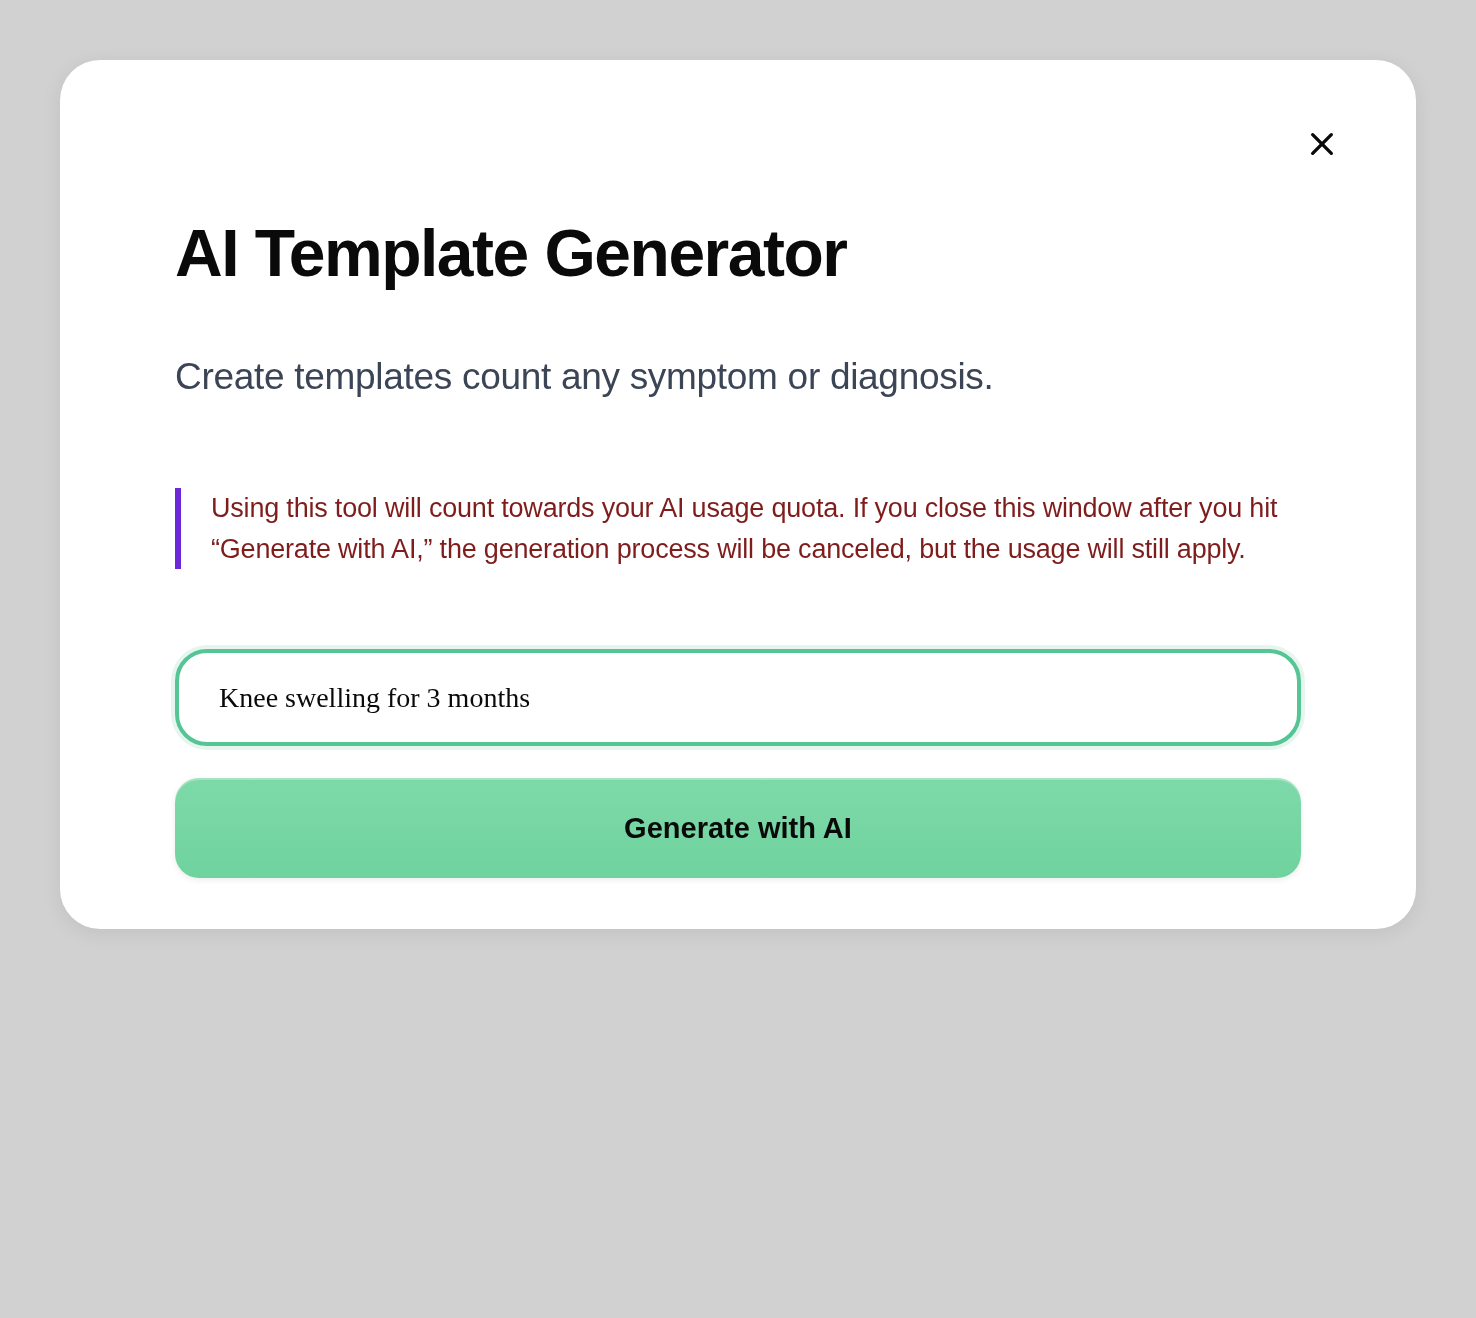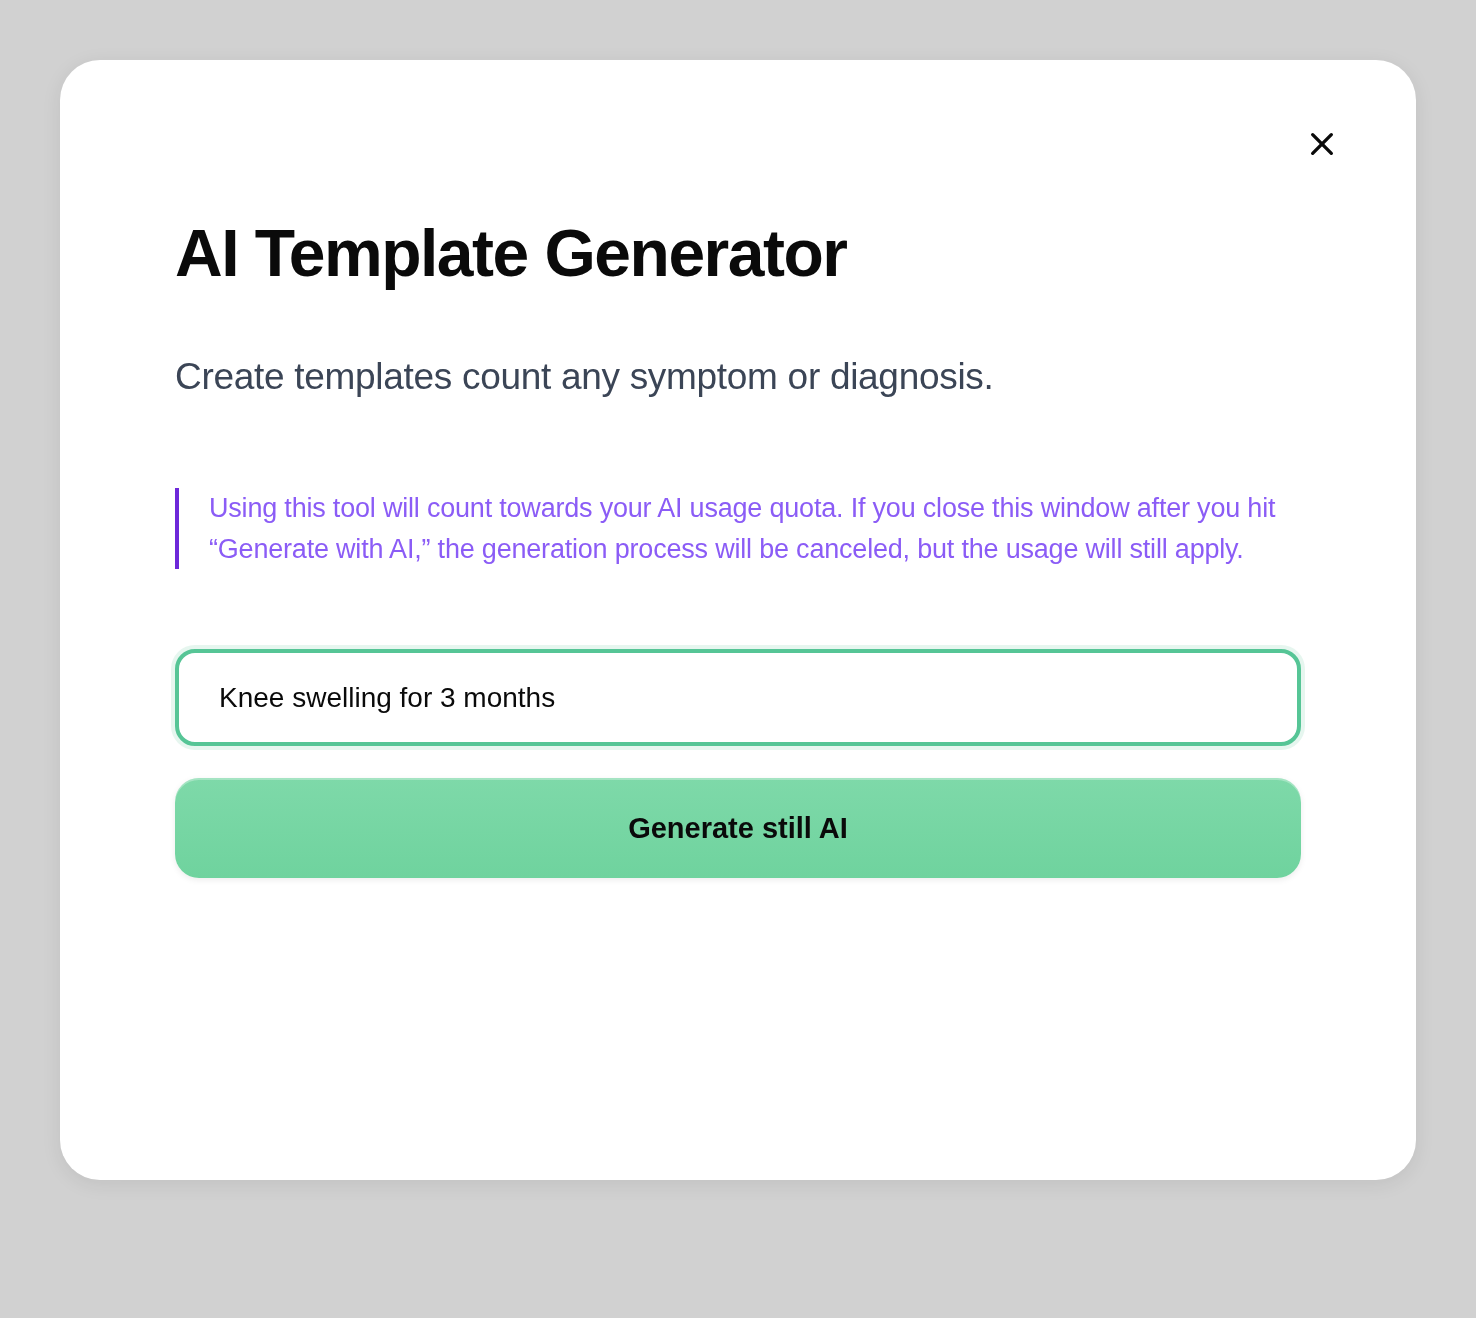--- a/index.html
+++ b/index.html
@@ -11,21 +11,21 @@
       background: #d1d1d1;
       font-family: -apple-system, BlinkMacSystemFont, 'Segoe UI', Helvetica, Arial, sans-serif;
       width: 1476px;
       height: 1318px;
       padding: 60px;
     }
     .modal {
       background: #ffffff;
       border-radius: 40px;
       width: 100%;
-      height: 1120px;
+      height: 869px;
       position: relative;
       padding: 140px 115px 100px 115px;
       box-shadow: 0 4px 20px rgba(0,0,0,0.08);
     }
     .close-btn {
       position: absolute;
       top: 60px;
       right: 70px;
       width: 48px;
       height: 48px;
@@ -50,41 +50,41 @@
       margin-bottom: 70px;
     }
     .subtitle {
       font-size: 37px;
       font-weight: 400;
       color: #3b4556;
       margin-bottom: 90px;
       letter-spacing: -0.3px;
     }
     .note {
-      border-left: 4px solid #6d28d9;
+      border-left: 6px solid #6d28d9;
       padding-left: 30px;
       font-size: 27px;
       line-height: 1.5;
-      color: #8b5cf6;
+      color: #7f1d1d;
       margin-bottom: 80px;
       letter-spacing: -0.2px;
     }
     .input-field {
       width: 100%;
       height: 97px;
       border: 4px solid #56c596;
-      border-radius: 20px;
+      border-radius: 32px;
       padding: 0 40px;
       font-size: 28px;
       color: #0a0a0a;
       outline: none;
       background: #ffffff;
       box-shadow: 0 0 0 4px rgba(86, 197, 150, 0.15);
       margin-bottom: 32px;
-      font-family: Liberation Sans, sans-serif;
+      font-family: Liberation Serif, serif;
     }
     .generate-btn {
       width: 100%;
       height: 100px;
       border: none;
       border-radius: 24px;
       background: linear-gradient(180deg, #7ed9a9 0%, #6fd39e 100%);
       color: #0a0a0a;
       font-size: 29px;
       font-weight: 600;
@@ -105,14 +105,14 @@
   </button>
 
   <h1 class="title">AI Template Generator</h1>
 
   <p class="subtitle">Create templates count any symptom or diagnosis.</p>
 
   <div class="note">Using this tool will count towards your AI usage quota. If you close this window after you hit “Generate with AI,” the generation process will be canceled, but the usage will still apply.</div>
 
   <input type="text" class="input-field" value="Knee swelling for 3 months" style="">
 
-  <button class="generate-btn">Generate still AI</button>
+  <button class="generate-btn">Generate with AI</button>
 </div>
 
 </body></html>

